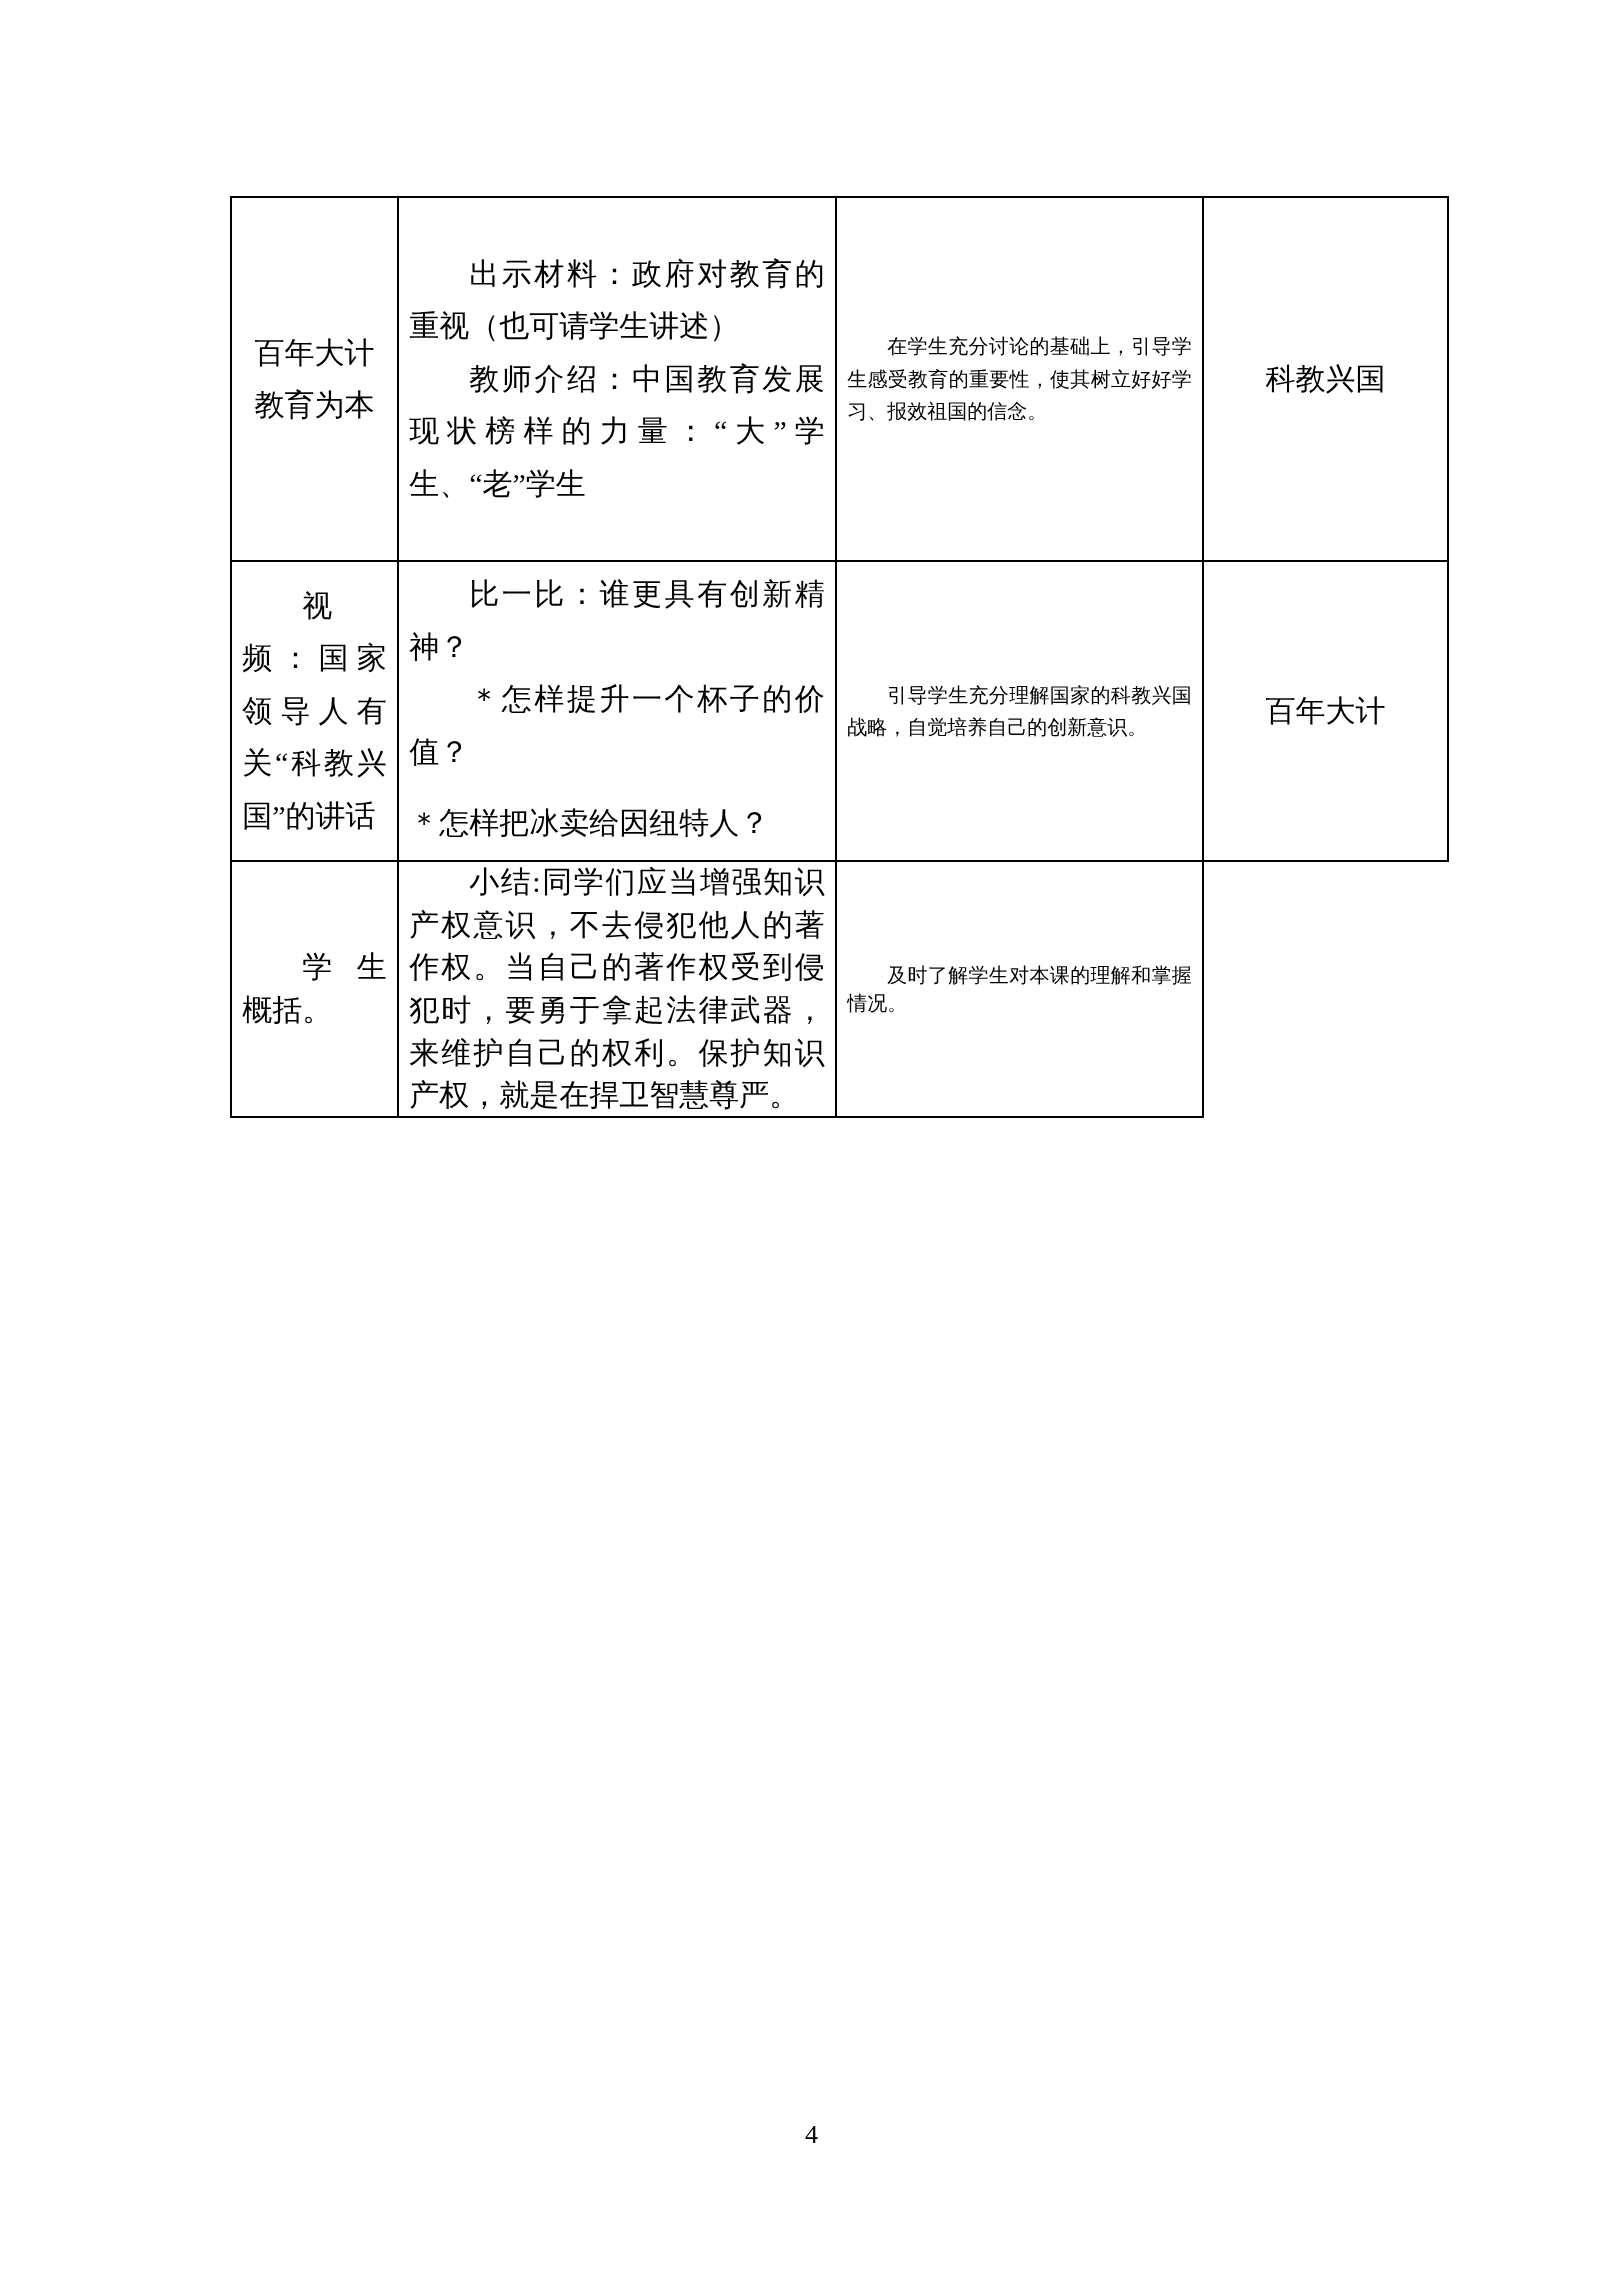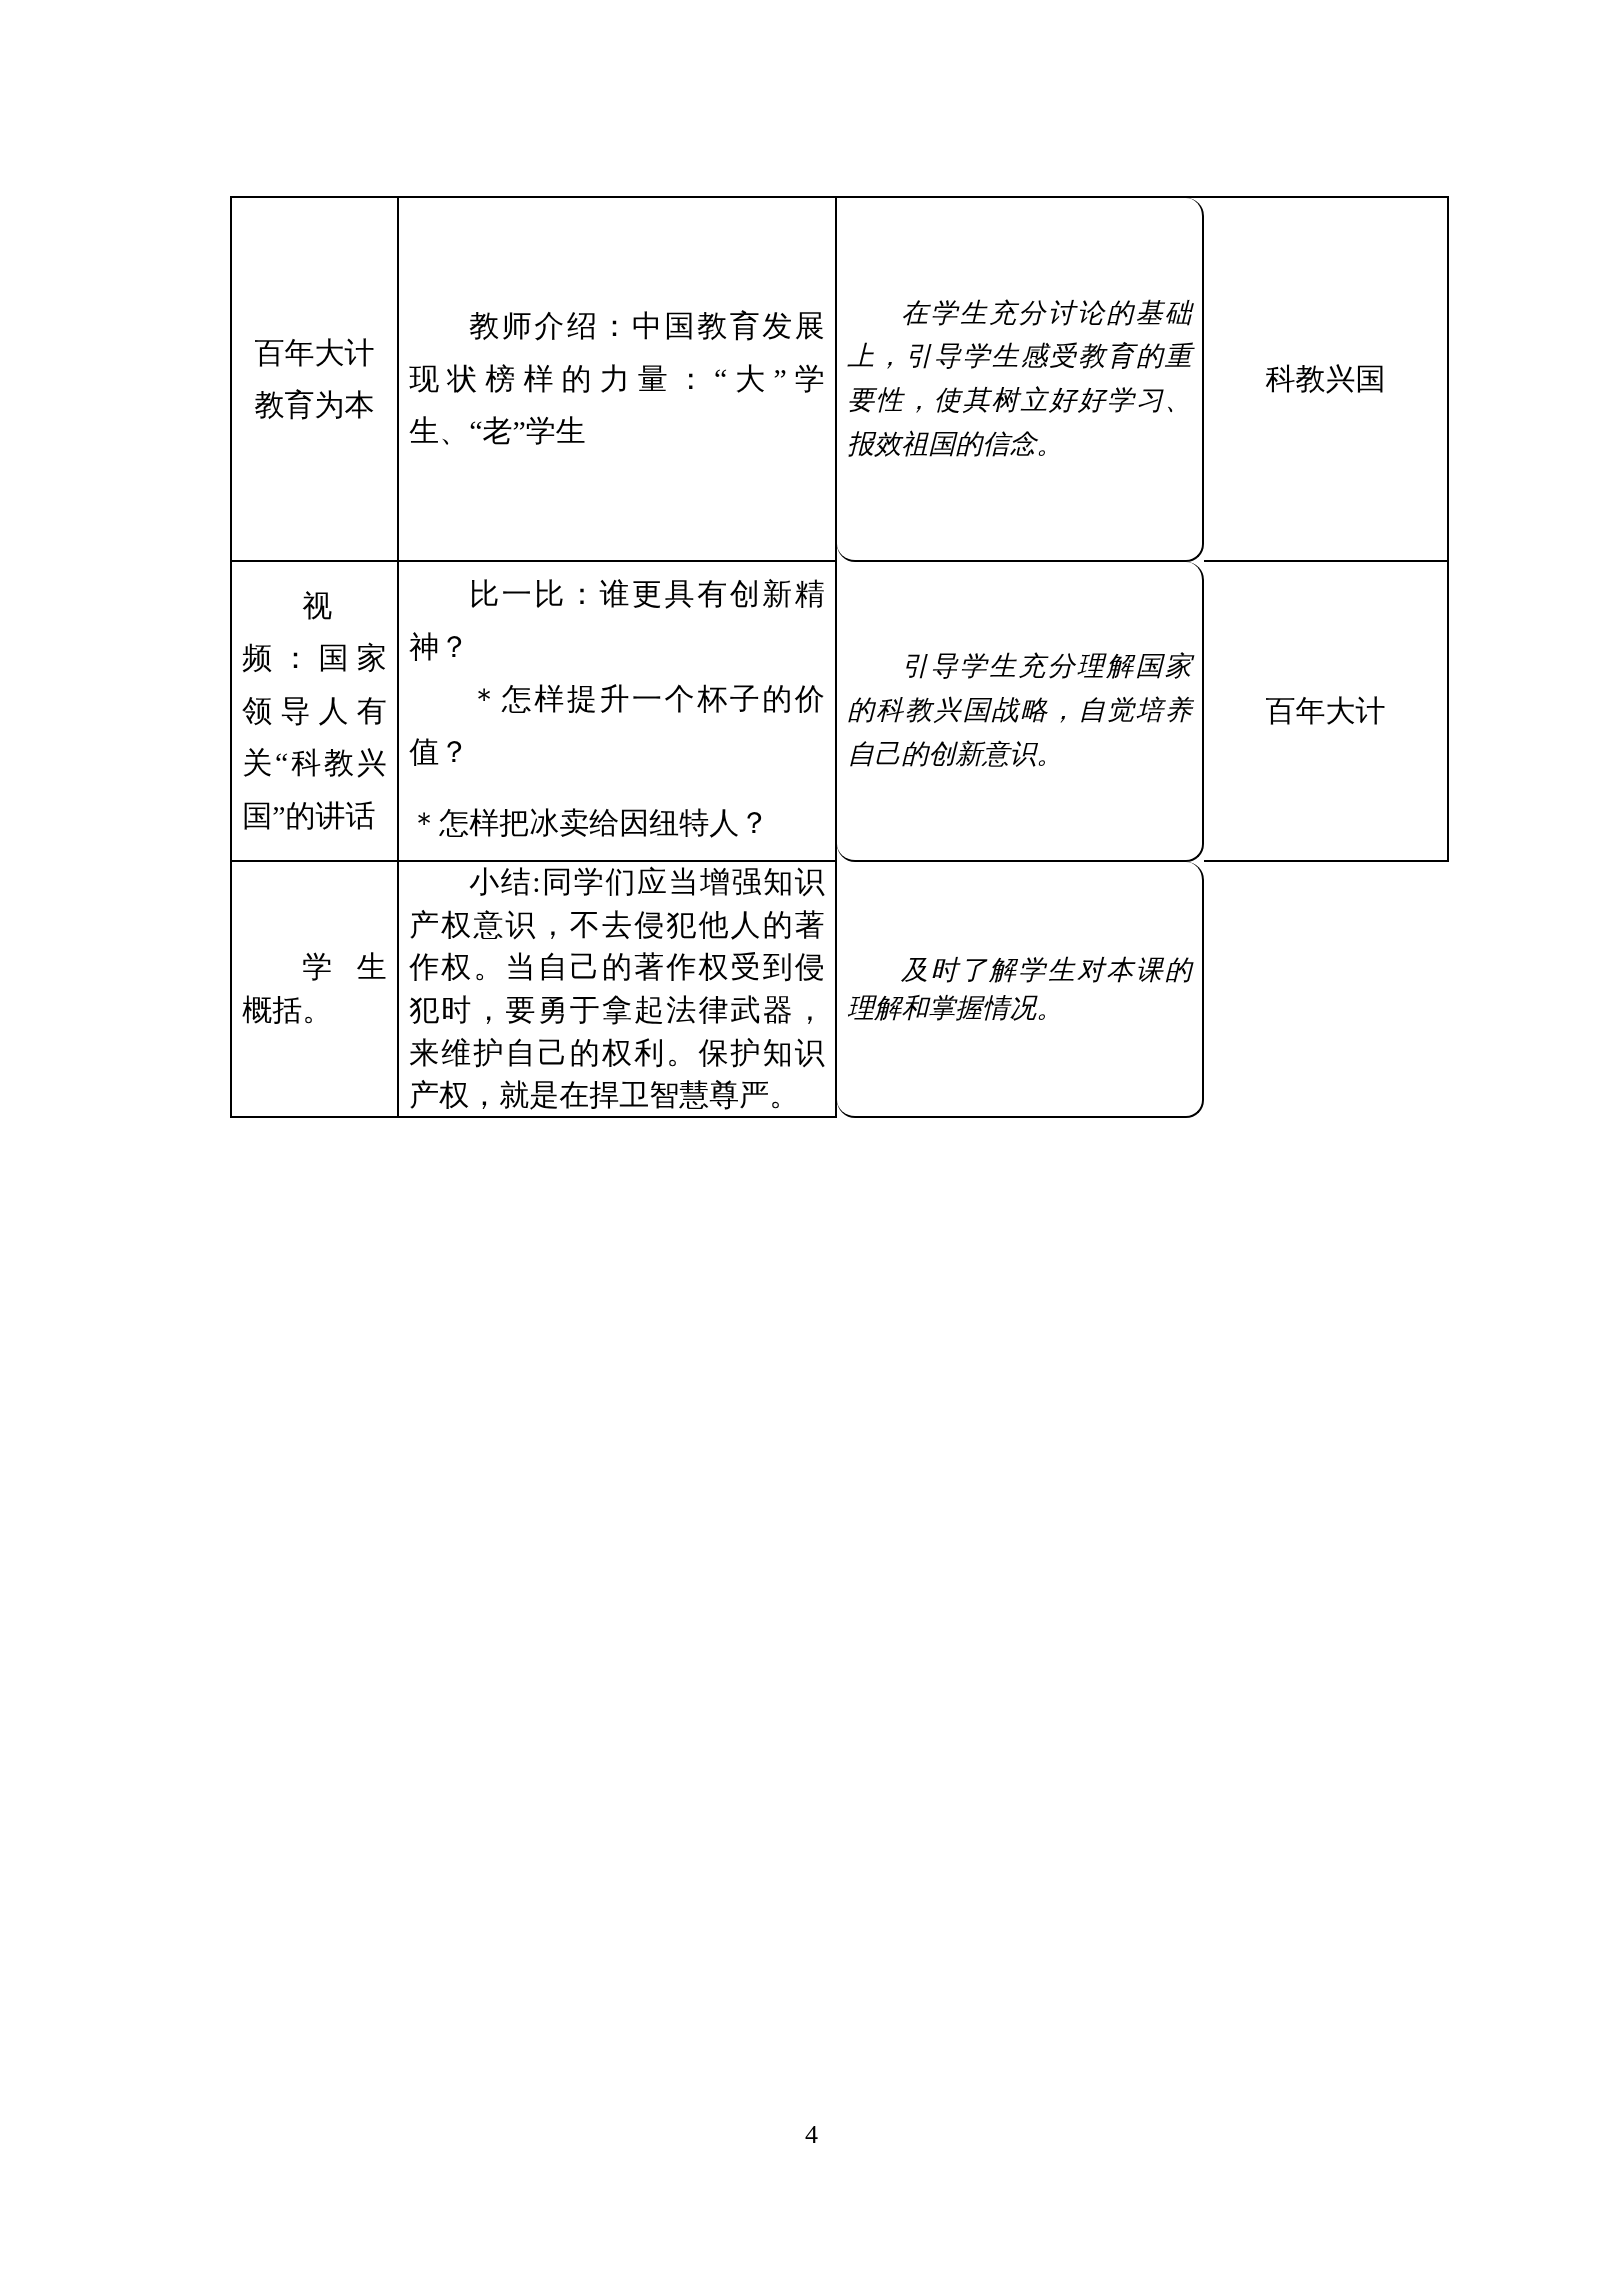--- a/index.html
+++ b/index.html
@@ -43,24 +43,22 @@
     text-align: justify;
   }
   .label-cell {
     align-items: center;
   }
   .label-cell p {
     text-indent: 0;
     text-align: center;
   }
   .kai-cell {
-    font-size: 27px;
-    font-style: italic;
+    font-size: 20px;
     line-height: 1.62;
-    border-radius: 18px;
   }
   .tight {
     line-height: 1.42;
   }
   .p-star-last {
     text-indent: 0 !important;
     margin-top: 13.6px !important;
     line-height: 2.05;
   }
   .pagenum {
@@ -78,20 +76,21 @@
 
 <div class="page">
 
   <div class="tbl">
 
     <div class="cell label-cell">
       <p>百年大计</p>
       <p>教育为本</p>
     </div>
     <div class="cell">
+      <p>出示材料：政府对教育的重视（也可请学生讲述）</p>
       <p>教师介绍：中国教育发展现状榜样的力量：“大”学生、“老”学生</p>
     </div>
     <div class="cell kai-cell">
       <p>在学生充分讨论的基础上，引导学生感受教育的重要性，使其树立好好学习、报效祖国的信念。</p>
     </div>
 
     <div class="cell label-cell">
       <p>科教兴国</p>
     </div>
     <div class="cell">

